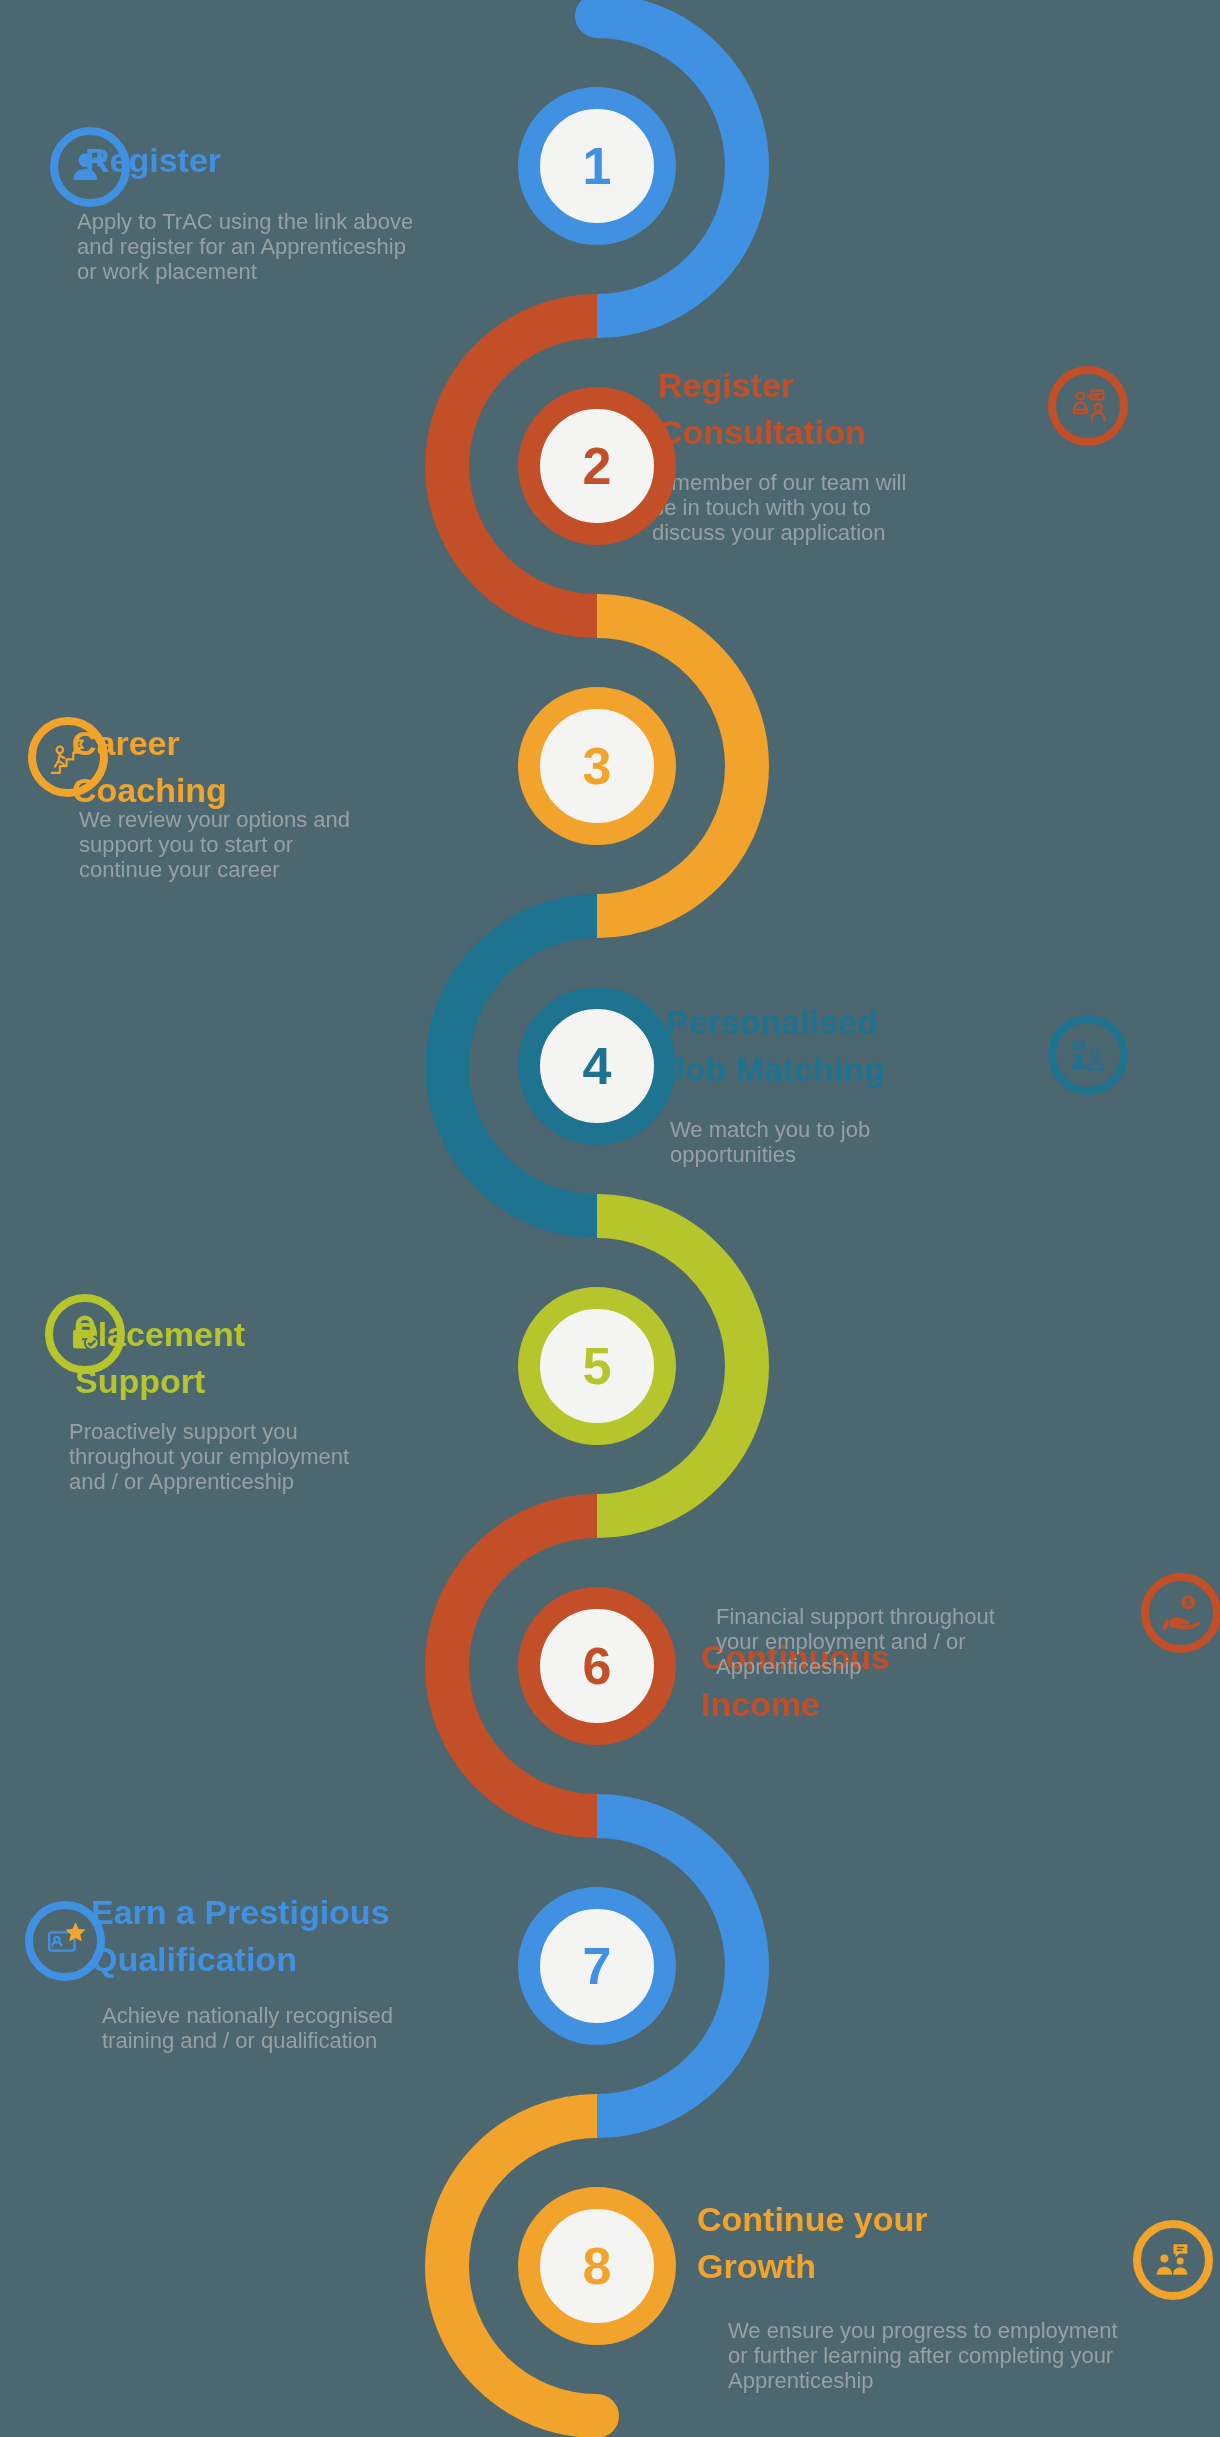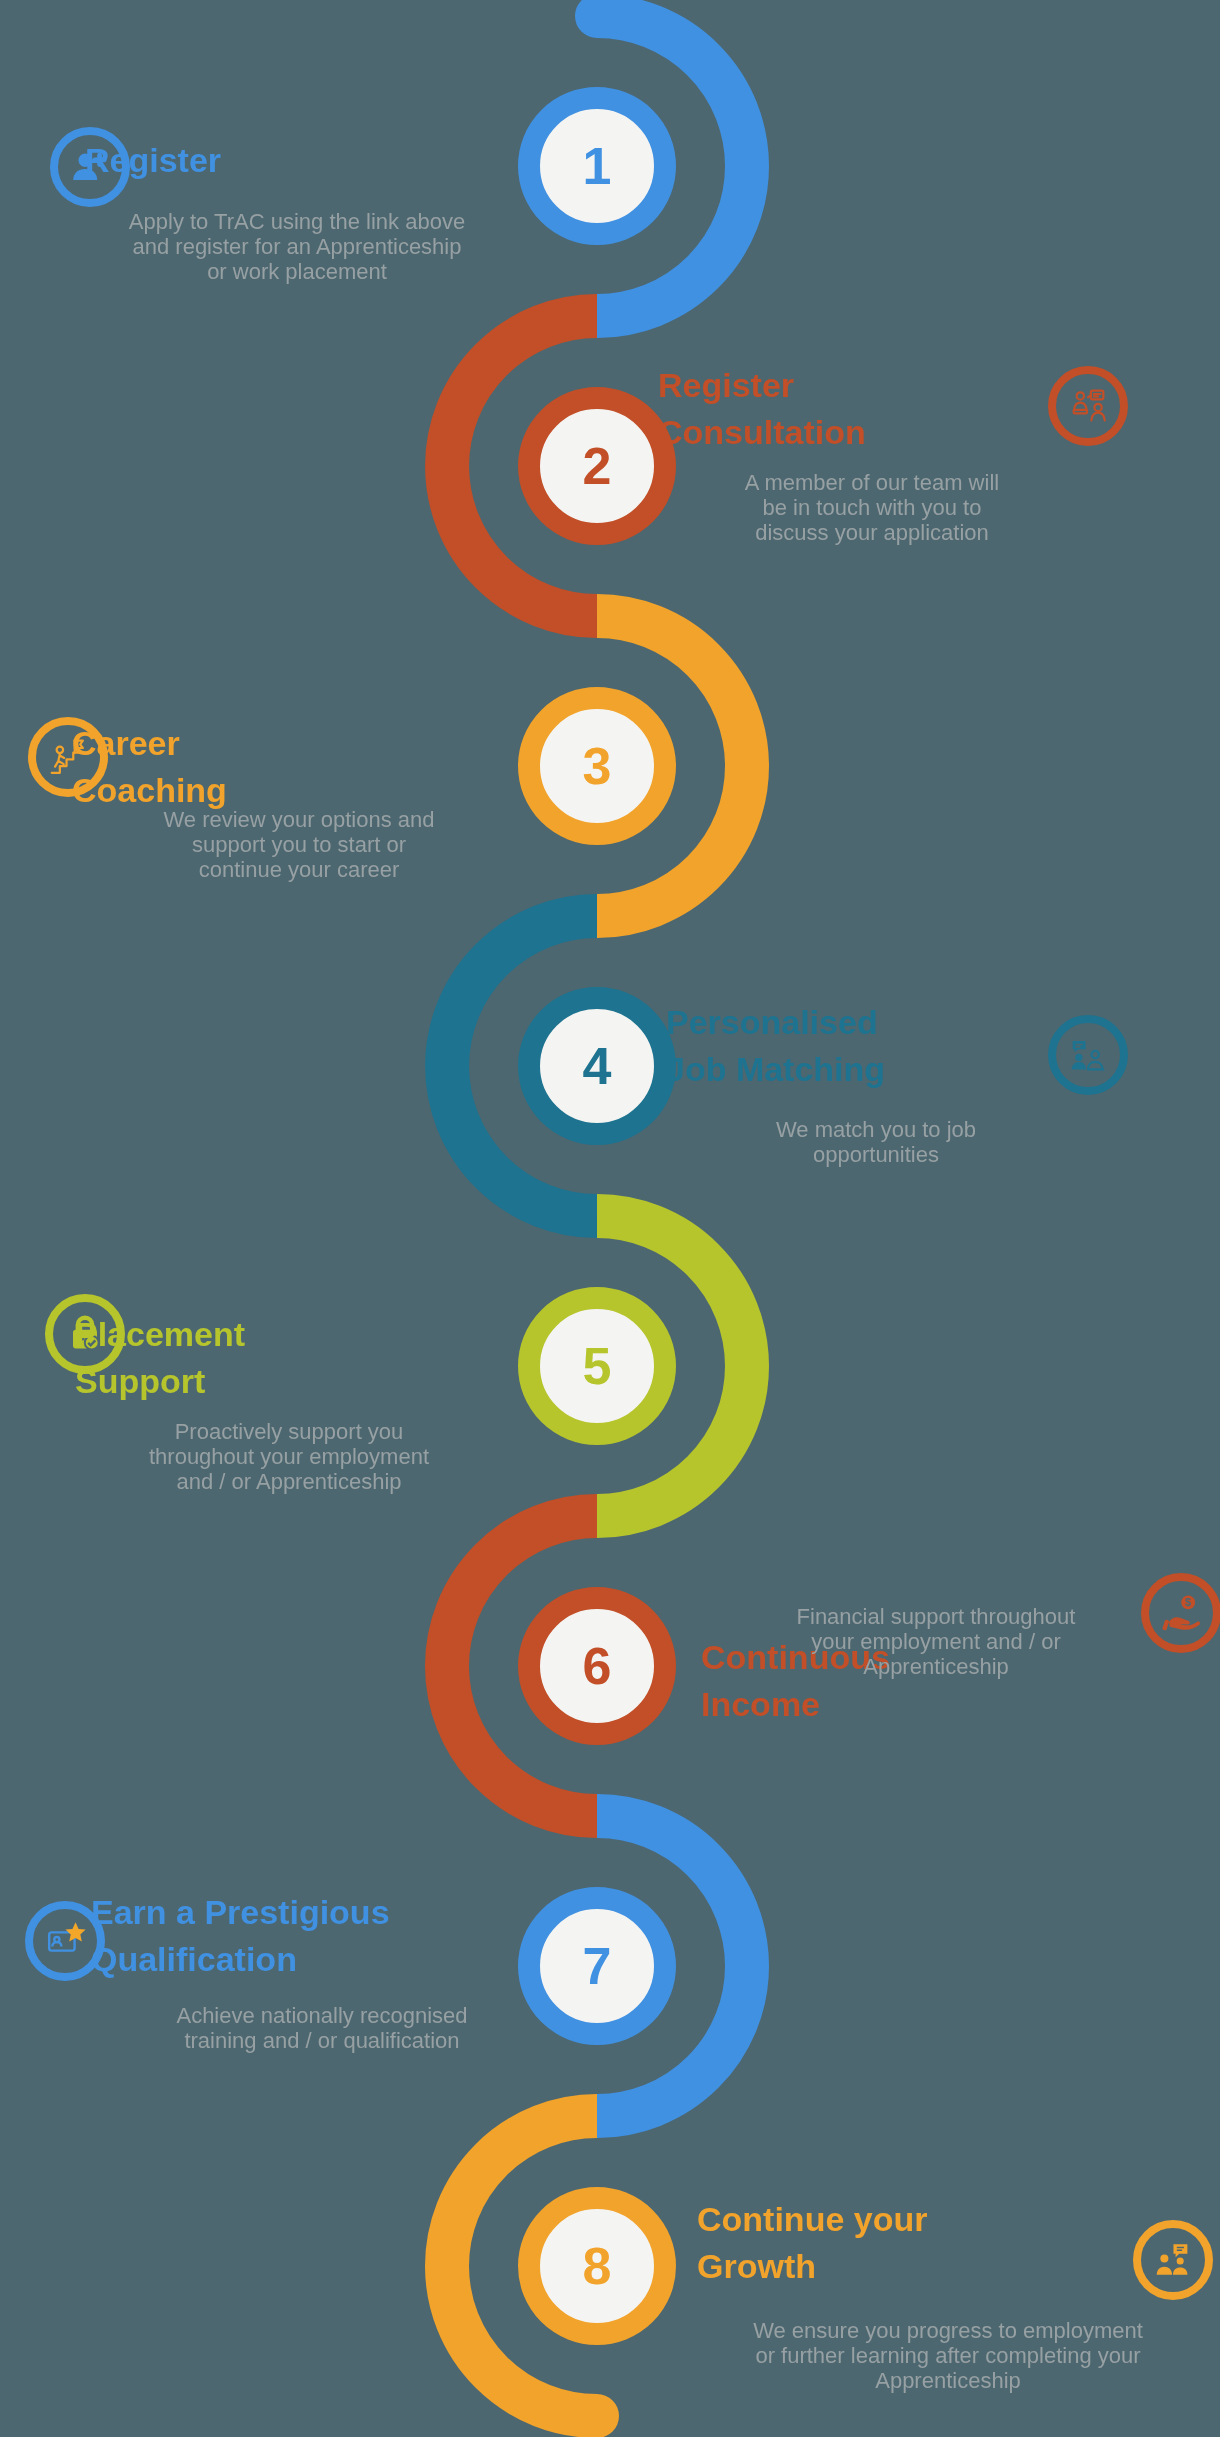--- a/index.html
+++ b/index.html
@@ -31,25 +31,25 @@
   .i4{left:1048px;top:1015px}.i5{left:45px;top:1294px}.i6{left:1141px;top:1573px}
   .i7{left:25px;top:1901px}.i8{left:1133px;top:2220px}
   .t{
     position:absolute;margin:0;width:440px;white-space:pre-line;
     font:700 34px/47px "Liberation Sans",sans-serif;color:var(--c);
   }
   .t1{left:85px;top:137px}.t2{left:658px;top:362px}.t3{left:72px;top:720px}
   .t4{left:666px;top:999px}.t5{left:75px;top:1311px}.t6{left:701px;top:1634px}
   .t7{left:91px;top:1889px}.t8{left:697px;top:2196px}
   .d{
-    position:absolute;margin:0;width:440px;text-align:center;white-space:pre-line;
+    position:absolute;margin:0;width:440px;text-align:left;white-space:pre-line;
     font:400 22px/25px "Liberation Sans",sans-serif;color:var(--desc);
   }
   .d1{left:77px;top:209px}.d2{left:652px;top:470px}.d3{left:79px;top:807px}
-  .d4{left:656px;top:1117px}.d5{left:69px;top:1419px}.d6{left:716px;top:1604px}
+  .d4{left:670px;top:1117px}.d5{left:69px;top:1419px}.d6{left:716px;top:1604px}
   .d7{left:102px;top:2003px}.d8{left:728px;top:2318px}
   .ol{fill:none;stroke:currentColor;stroke-width:2.3;stroke-linecap:round;stroke-linejoin:round;}
 </style>
 </head>
 <body>
 
 <div class="canvas">
 
   <svg class="spine" viewBox="0 0 1220 2437">
     <circle cx="597" cy="16" r="22" style="--c: #4191e2;"></circle>

